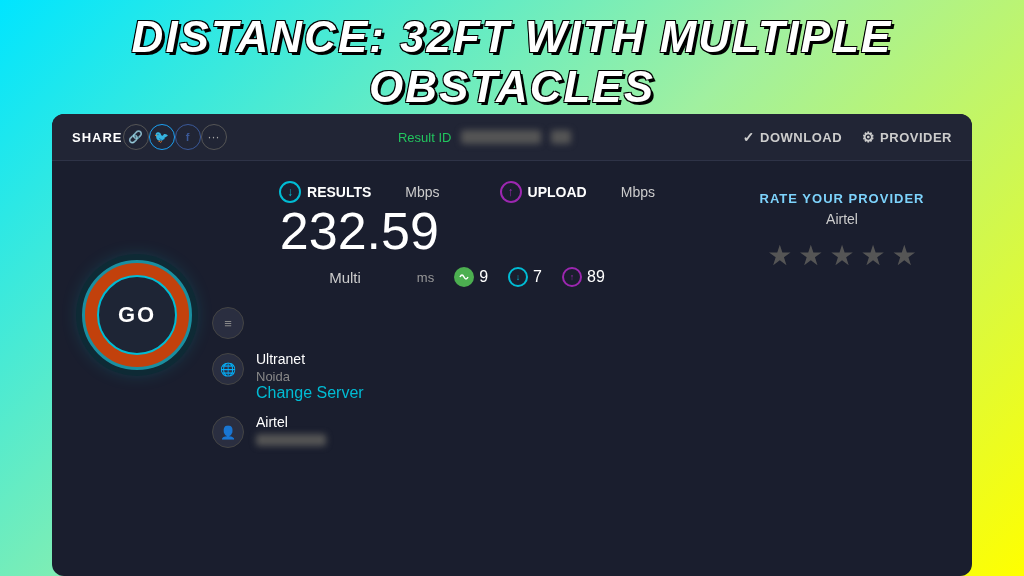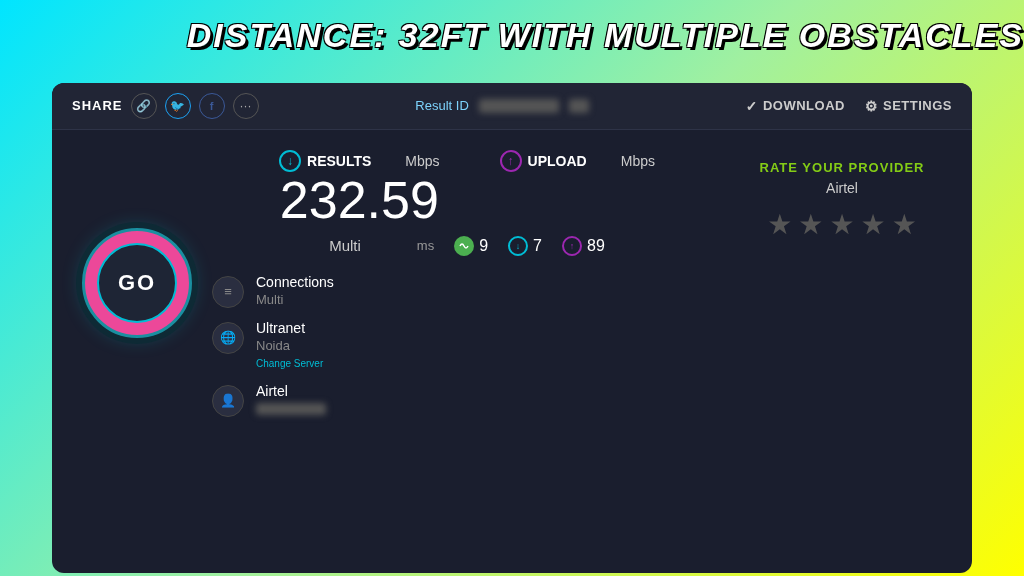--- a/index.html
+++ b/index.html
@@ -11,24 +11,24 @@
       display: flex;
       flex-direction: column;
       align-items: center;
       justify-content: center;
       font-family: Arial, sans-serif;
       overflow: hidden;
     }
 
     .top-title {
       width: 100%;
-      text-align: right;
-      padding: 12px 0 28px;
+      text-align: center;
+      padding: 12px 0 2px;
       font-family: Impact, 'Arial Black', sans-serif;
-      font-size: 34px;
+      font-size: 44px;
       font-weight: 900;
       color: white;
       text-transform: uppercase;
       letter-spacing: 2px;
       text-shadow: 3px 3px 0px #000, -1px -1px 0px #000, 1px -1px 0px #000, -1px 1px 0px #000;
       font-style: italic;
     }
 
     .main-card {
       width: 920px;
@@ -44,21 +44,20 @@
       background: #212535;
       display: flex;
       align-items: center;
       padding: 10px 20px;
       border-bottom: 1px solid #2e3347;
     }
 
     .share-section {
       display: flex;
       align-items: center;
-      gap: 8px;
     }
 
     .share-label {
       color: #ffffff;
       font-size: 13px;
       font-weight: bold;
       letter-spacing: 1px;
     }
 
     .share-icon {
@@ -76,21 +75,21 @@
 
     .share-icon.twitter { border-color: #1da1f2; color: #1da1f2; }
     .share-icon.facebook { border-color: #3b5998; color: #3b5998; }
 
     .result-id-section {
       flex: 1;
       display: flex;
       align-items: center;
       justify-content: center;
       gap: 10px;
-      color: #7dd3fc;
+      color: #22c55e;
       font-size: 13px;
     }
 
     .result-id-blur {
       width: 80px;
       height: 14px;
       background: #555;
       border-radius: 3px;
       filter: blur(3px);
     }
@@ -127,21 +126,21 @@
       flex-direction: column;
       align-items: center;
       justify-content: center;
       min-width: 100px;
     }
 
     .go-outer {
       width: 110px;
       height: 110px;
       border-radius: 50%;
-      background: #ec4899;
+      background: #c2410c;
       border: 3px solid #1a8fa0;
       display: flex;
       align-items: center;
       justify-content: center;
       box-shadow: 0 0 0 6px #0e2a35, 0 0 20px rgba(0,200,220,0.3);
     }
 
     .go-inner {
       width: 80px;
       height: 80px;
@@ -304,42 +303,42 @@
       justify-content: center;
       color: #888;
       font-size: 13px;
       flex-shrink: 0;
       margin-top: 2px;
     }
 
     .info-content {}
     .info-title { color: white; font-size: 14px; margin-bottom: 2px; }
     .info-sub { color: #888; font-size: 13px; }
-    .info-link { color: #00bcd4; font-size: 10px; cursor: pointer; text-decoration: none; }
+    .info-link { color: #00bcd4; font-size: 16px; cursor: pointer; text-decoration: none; }
 
     .info-blur {
       width: 70px;
       height: 12px;
       background: #555;
       border-radius: 3px;
       filter: blur(3px);
       margin-top: 4px;
     }
 
     
     .right-panel {
       min-width: 200px;
       display: flex;
       flex-direction: column;
       align-items: center;
       padding-top: 10px;
     }
 
     .rate-title {
-      color: #84cc16;
+      color: #7dd3fc;
       font-size: 13px;
       font-weight: bold;
       letter-spacing: 1px;
       margin-bottom: 5px;
     }
 
     .rate-provider {
       color: #ccc;
       font-size: 14px;
       margin-bottom: 12px;
@@ -378,21 +377,21 @@
       <div style="width:20px;height:14px;background:#555;border-radius:3px;filter:blur(3px);"></div>
     </div>
 
     <div class="toolbar-right">
       <div class="toolbar-btn">
         <span class="icon">✓</span>
         <span>DOWNLOAD</span>
       </div>
       <div class="toolbar-btn">
         <span class="icon">⚙</span>
-        <span>SETTINGS</span>
+        <span>PROVIDER</span>
       </div>
     </div>
   </div>
 
   <div class="content">
 
     <div class="left-panel">
       <div class="go-outer">
         <div class="go-inner">
           <span class="go-text">GO</span>
@@ -442,24 +441,20 @@
         <div class="ping-item">
           <div class="ping-icon-ul">↑</div>
           <span>89</span>
         </div>
       </div>
 
       <div class="info-rows">
 
         <div class="info-item">
           <div class="info-icon-circle">≡</div>
-          <div class="info-content">
-            <div class="info-title">Connections</div>
-            <div class="info-sub">Multi</div>
-          </div>
         </div>
 
         <div class="info-item">
           <div class="info-icon-circle">🌐</div>
           <div class="info-content">
             <div class="info-title">Ultranet</div>
             <div class="info-sub">Noida</div>
             <a class="info-link">Change Server</a>
           </div>
         </div>

